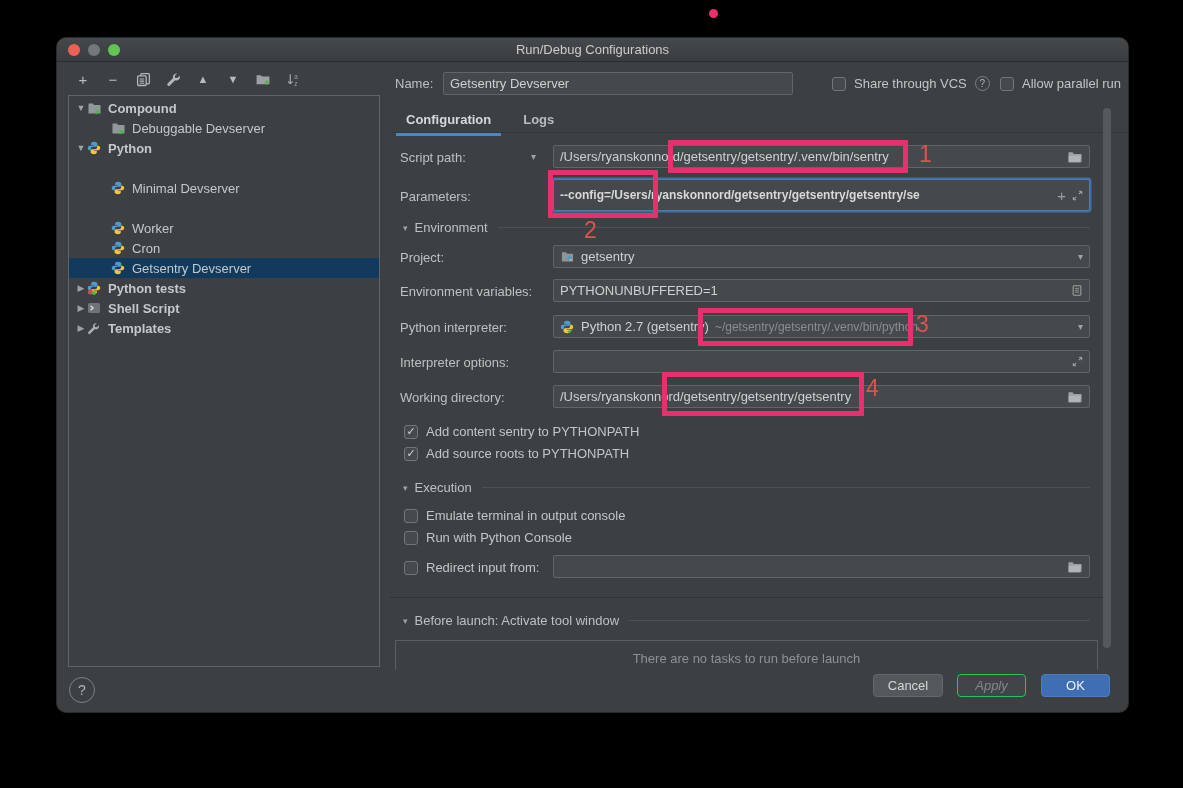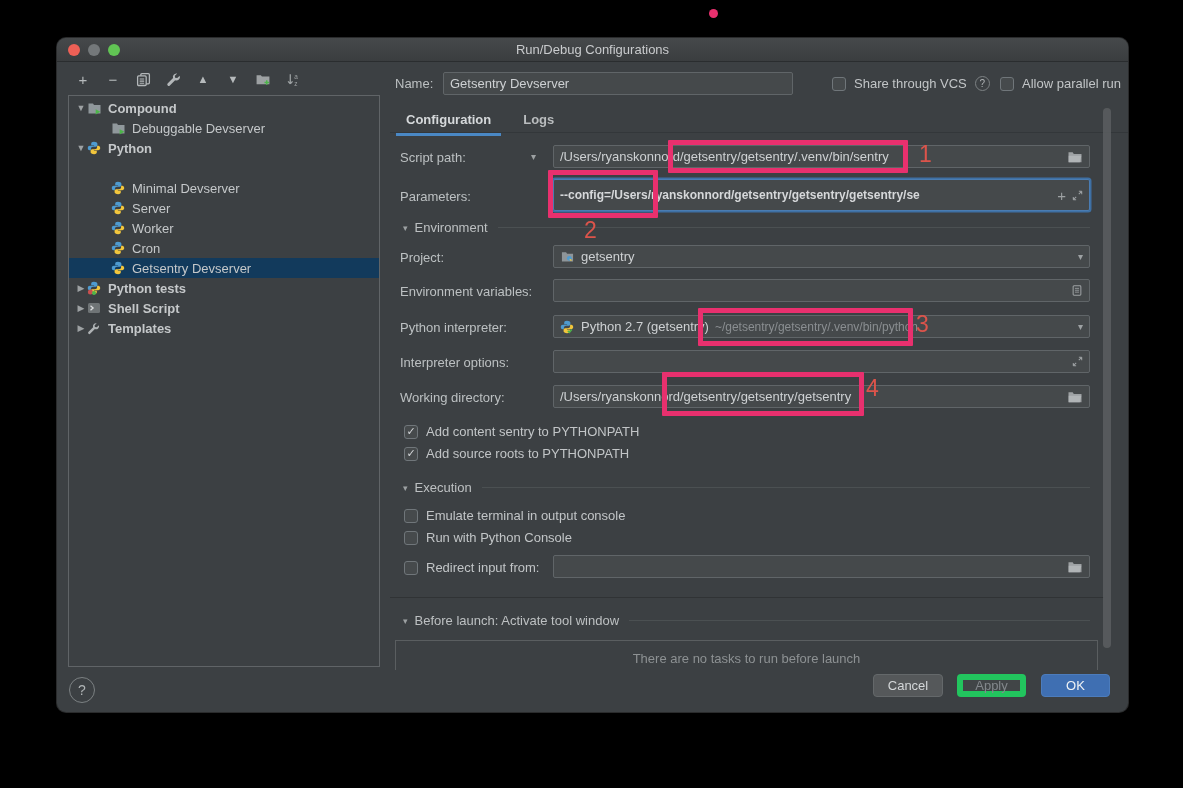--- a/index.html
+++ b/index.html
@@ -58,21 +58,21 @@
   .divline{position:absolute;left:0;right:24px;top:536px;height:1px;background:#303335;}
   .tasksbox{position:absolute;left:5px;top:579px;width:703px;height:40px;border:1px solid #5a5e60;box-sizing:border-box;}
   .taskstext{position:absolute;left:5px;top:590px;width:703px;text-align:center;font-size:13px;color:#8d9193;}
   
   .footer{position:absolute;left:0;right:0;bottom:0;height:42px;}
   .helpbtn{position:absolute;left:12px;top:7px;width:26px;height:26px;border-radius:50%;border:1px solid #7c8183;
            box-sizing:border-box;display:flex;align-items:center;justify-content:center;color:#b0b4b6;font-size:14px;}
   .btn{position:absolute;top:4px;height:23px;border-radius:4px;font-size:13px;display:flex;align-items:center;
        justify-content:center;box-sizing:border-box;}
   .btn-cancel{left:816px;width:70px;background:#55585a;border:1px solid #64686a;color:#d4d7d9;}
-  .btn-apply{left:900px;width:69px;background:#414547;border:6px solid #22c55e;color:#83888c;}
+  .btn-apply{left:900px;width:69px;background:#414547;border:1px solid #22c55e;color:#83888c;font-style:italic;}
   .btn-ok{left:984px;width:69px;background:#3f6fb2;border:1px solid #4c7cbc;color:#eef2f5;}
   
   .ann-box{position:absolute;border:5px solid #e8306e;box-sizing:border-box;z-index:20;border-radius:1px;}
   .ann-num{position:absolute;color:#dc544b;font-size:23px;z-index:20;}
   .ann-dot{position:absolute;left:709px;top:9px;width:9px;height:9px;border-radius:50%;background:#e8306e;z-index:20;}
 </style>
 </head>
 <body>
 
 <div class="window">
@@ -156,29 +156,20 @@
     <div class="tree-row lvl1" style="top:82px">
       <span class="ticon">
           <svg width="14" height="14" viewBox="0 0 14 14">
             <path fill="#4e9bd0" d="M6.9.8c-2 0-2.7.9-2.7 1.9v1.5h2.9v.6H2.9C1.6 4.8.8 5.7.8 7s.7 2.3 1.9 2.3h1.2V7.8c0-1.1 1-2 2.2-2h2.7c1 0 1.6-.8 1.6-1.7V2.7C10.4 1.6 9 .8 6.9.8z"></path>
             <path fill="#f2c63c" d="M7.1 13.2c2 0 2.7-.9 2.7-1.9V9.8H6.9v-.6h4.2c1.3 0 2.1-.9 2.1-2.2s-.7-2.3-1.9-2.3h-1.2v1.5c0 1.1-1 2-2.2 2H5.2c-1 0-1.6.8-1.6 1.7v1.4c0 1.1 1.4 1.9 3.5 1.9z"></path>
           </svg>
         </span>
       <span class="tlabel">Minimal Devserver</span>
     </div>
 
-    <div class="tree-row lvl1" style="top:102px">
-      <span class="ticon">
-          <svg width="14" height="14" viewBox="0 0 14 14">
-            <path fill="#4e9bd0" d="M6.9.8c-2 0-2.7.9-2.7 1.9v1.5h2.9v.6H2.9C1.6 4.8.8 5.7.8 7s.7 2.3 1.9 2.3h1.2V7.8c0-1.1 1-2 2.2-2h2.7c1 0 1.6-.8 1.6-1.7V2.7C10.4 1.6 9 .8 6.9.8z"></path>
-            <path fill="#f2c63c" d="M7.1 13.2c2 0 2.7-.9 2.7-1.9V9.8H6.9v-.6h4.2c1.3 0 2.1-.9 2.1-2.2s-.7-2.3-1.9-2.3h-1.2v1.5c0 1.1-1 2-2.2 2H5.2c-1 0-1.6.8-1.6 1.7v1.4c0 1.1 1.4 1.9 3.5 1.9z"></path>
-          </svg>
-        </span>
-      <span class="tlabel">Server</span>
-    </div>
 
     <div class="tree-row lvl1" style="top:122px">
       <span class="ticon">
           <svg width="14" height="14" viewBox="0 0 14 14">
             <path fill="#4e9bd0" d="M6.9.8c-2 0-2.7.9-2.7 1.9v1.5h2.9v.6H2.9C1.6 4.8.8 5.7.8 7s.7 2.3 1.9 2.3h1.2V7.8c0-1.1 1-2 2.2-2h2.7c1 0 1.6-.8 1.6-1.7V2.7C10.4 1.6 9 .8 6.9.8z"></path>
             <path fill="#f2c63c" d="M7.1 13.2c2 0 2.7-.9 2.7-1.9V9.8H6.9v-.6h4.2c1.3 0 2.1-.9 2.1-2.2s-.7-2.3-1.9-2.3h-1.2v1.5c0 1.1-1 2-2.2 2H5.2c-1 0-1.6.8-1.6 1.7v1.4c0 1.1 1.4 1.9 3.5 1.9z"></path>
           </svg>
         </span>
       <span class="tlabel">Worker</span>
     </div>
@@ -298,20 +289,21 @@
             <circle cx="9" cy="9" r="2.6" fill="#4e9bd0"></circle>
             <path d="M9 9.4a2.6 2.6 0 0 0 2.6 2.4A2.6 2.6 0 0 0 9 9.4z" fill="#f2c63c"></path>
           </svg>
         </span>
       <span>getsentry</span>
       <span class="ficon caret">▾</span>
     </div>
 
     <span class="label" style="left:10px;top:223px">Environment variables:</span>
     <div class="field" style="left:163px;top:218px;width:537px">
+      <input value="PYTHONUNBUFFERED=1" style="">
       <span class="ficon">
           <svg width="12" height="13" viewBox="0 0 14 14">
             <rect x="2.5" y="1.5" width="9" height="11" rx="1" fill="none" stroke="#9da1a3" stroke-width="1.2"></rect>
             <path d="M4.6 4.5h4.8M4.6 6.7h4.8M4.6 8.9h4.8" stroke="#9da1a3" stroke-width="1"></path>
           </svg>
         </span>
     </div>
 
     <span class="label" style="left:10px;top:259px">Python interpreter:</span>
     <div class="field" style="left:163px;top:254px;width:537px">

